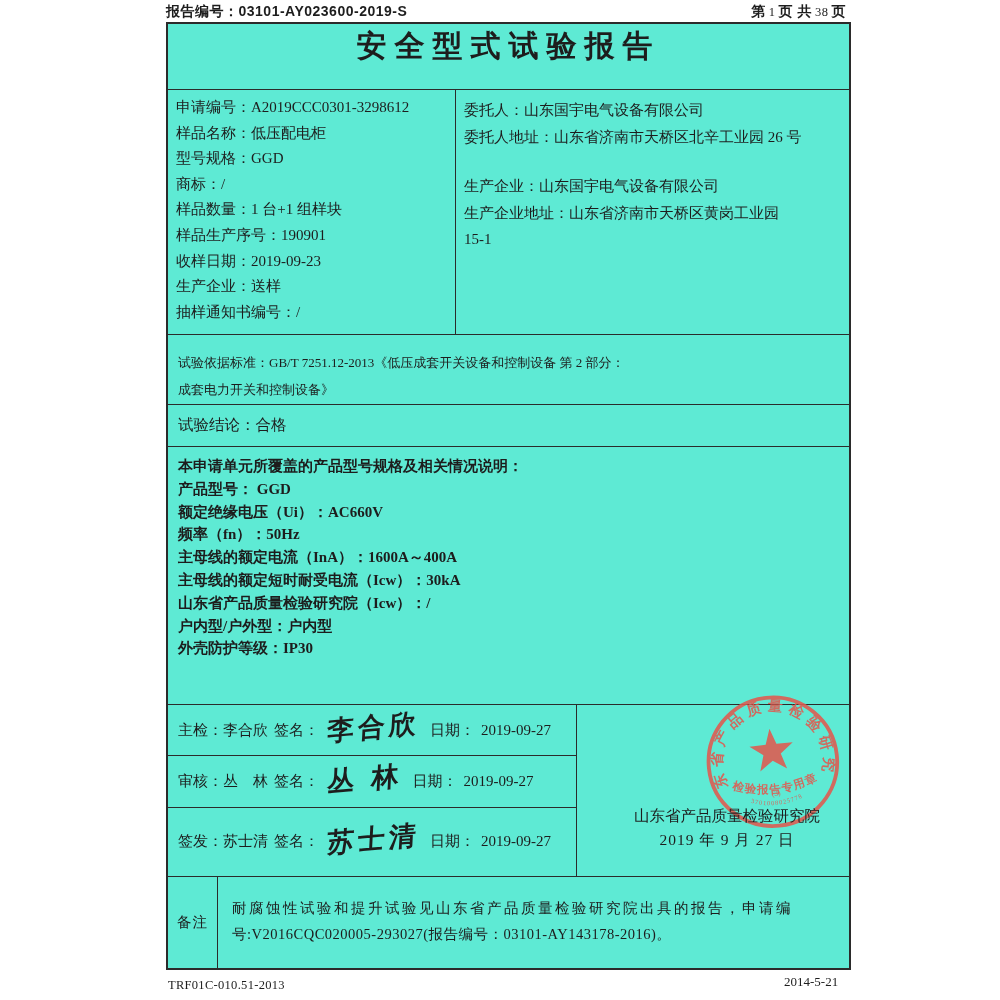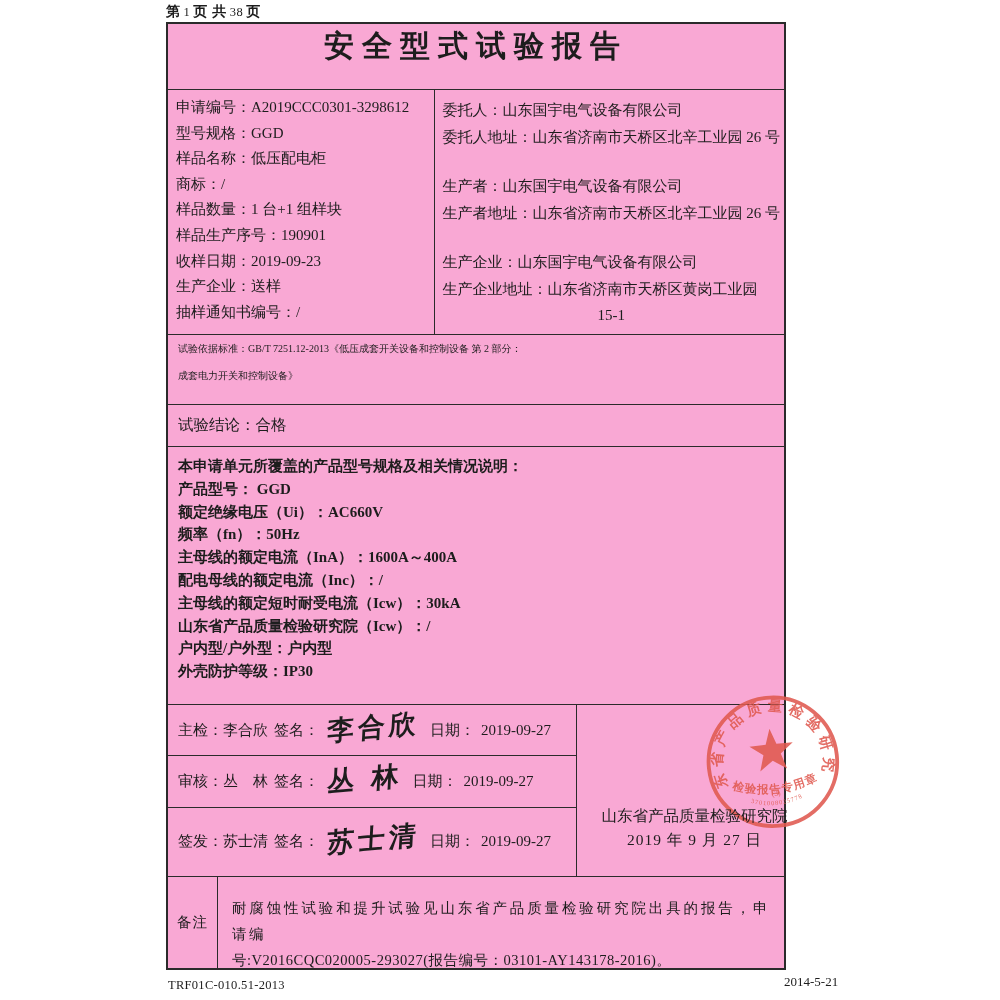--- a/index.html
+++ b/index.html
@@ -9,36 +9,36 @@
   .page { position:absolute; inset:0; }
 
   
   .hdr { position:absolute; top:3px; left:166px; width:680px; display:flex;
     justify-content:space-between; font-family:"Liberation Sans","DejaVu Sans",sans-serif;
     font-weight:700; font-size:14px; letter-spacing:.5px; }
   .hdr .pages { font-weight:700; }
   .hdr .pages .num { font-family:"Liberation Serif",serif; font-weight:400; font-size:12.5px; padding:0 3px; }
 
   
-  .doc { position:absolute; left:166px; top:22px; width:620px; border:2px solid var(--line); background:#f9a8d4; }
+  .doc { position:absolute; left:166px; top:22px; width:685px; border:2px solid var(--line); background:#5eead4; }
   .row { border-top:1.5px solid var(--line); }
   .row:first-child { border-top:none; }
 
   .title-row { height:45px; display:flex; align-items:center; justify-content:center; }
   .title-row h1 { font-size:30px; font-weight:600; letter-spacing:8px; }
 
   .info-row { height:245px; display:flex; font-size:15px;margin-top:20px; }
   .info-left { width:288px; border-right:1.5px solid var(--line); padding:5px 6px 0 8px; }
   .info-left div { line-height:25.6px; white-space:nowrap; }
   .info-right { flex:1; padding:7px 4px 0 8px; }
   .info-right .grp { margin-bottom:23px; }
   .info-right .grp div { line-height:26.5px; white-space:nowrap; }
-  .info-right .indent { text-align:center; }
+  .info-right .indent { }
 
-  .std-row { height:70px; padding:0 10px 0 10px; font-size:10px; }
+  .std-row { height:70px; padding:14px 10px 0 10px; font-size:13px; }
   .std-row div { line-height:27px; }
 
   .concl-row { height:42px; padding:10px 10px 0 10px; font-size:15.5px; }
 
   .cover-row { height:258px; padding:8px 18px 0 10px; font-size:15px;font-weight:bold; }
   .cover-row div { line-height:22.8px; white-space:nowrap; }
 
   .sig-section { height:172px; display:flex; position:relative;gap:28px; }
   .sig-col { width:409px; border-right:1.5px solid var(--line); display:flex; flex-direction:column; }
   .sig-row { display:flex; align-items:center; padding-left:10px; font-size:15px; border-top:1.5px solid var(--line); flex:1; white-space:nowrap; }
@@ -66,51 +66,48 @@
   .footer-left { position:absolute; left:168px; top:978px; font-size:12.5px; letter-spacing:.3px; }
   .footer-right { position:absolute; left:784px; top:974px; font-size:13px;
     font-family:Liberation Serif, serif; }
 </style>
 </head>
 <body>
 
 <div class="page">
 
   <div class="hdr">
+    <span>报告编号：03101-AY023600-2019-S</span>
     <span class="pages">
       <span>第</span><span class="num">1</span><span>页  共</span><span class="num">38</span><span>页</span>
     </span>
   </div>
 
   <div class="doc">
 
     <div class="row title-row">
       <h1>安全型式试验报告</h1>
     </div>
 
     <div class="row info-row">
       <div class="info-left">
         <div>申请编号：A2019CCC0301-3298612</div>
+        <div>样品名称：低压配电柜</div>
         <div>型号规格：GGD</div>
-        <div>样品名称：低压配电柜</div>
         <div>商标：/</div>
         <div>样品数量：1 台+1 组样块</div>
         <div>样品生产序号：190901</div>
         <div>收样日期：2019-09-23</div>
         <div>生产企业：送样</div>
         <div>抽样通知书编号：/</div>
       </div>
       <div class="info-right">
         <div class="grp">
           <div>委托人：山东国宇电气设备有限公司</div>
           <div>委托人地址：山东省济南市天桥区北辛工业园 26 号</div>
-        </div>
-        <div class="grp">
-          <div>生产者：山东国宇电气设备有限公司</div>
-          <div>生产者地址：山东省济南市天桥区北辛工业园 26 号</div>
         </div>
         <div class="grp">
           <div>生产企业：山东国宇电气设备有限公司</div>
           <div>生产企业地址：山东省济南市天桥区黄岗工业园</div>
           <div class="indent">15-1</div>
         </div>
       </div>
     </div>
 
     <div class="row std-row">
@@ -121,21 +118,20 @@
     <div class="row concl-row">
       <div>试验结论：合格</div>
     </div>
 
     <div class="row cover-row">
       <div>本申请单元所覆盖的产品型号规格及相关情况说明：</div>
       <div>产品型号：  GGD</div>
       <div>额定绝缘电压（Ui）：AC660V</div>
       <div>频率（fn）：50Hz</div>
       <div>主母线的额定电流（InA）：1600A～400A</div>
-      <div>配电母线的额定电流（Inc）：/</div>
       <div>主母线的额定短时耐受电流（Icw）：30kA</div>
       <div>山东省产品质量检验研究院（Icw）：/</div>
       <div>户内型/户外型：户内型</div>
       <div>外壳防护等级：IP30</div>
     </div>
 
     <div class="row sig-section">
       <div class="sig-col">
         <div class="sig-row">
           <span class="lbl">主检：李合欣</span>

